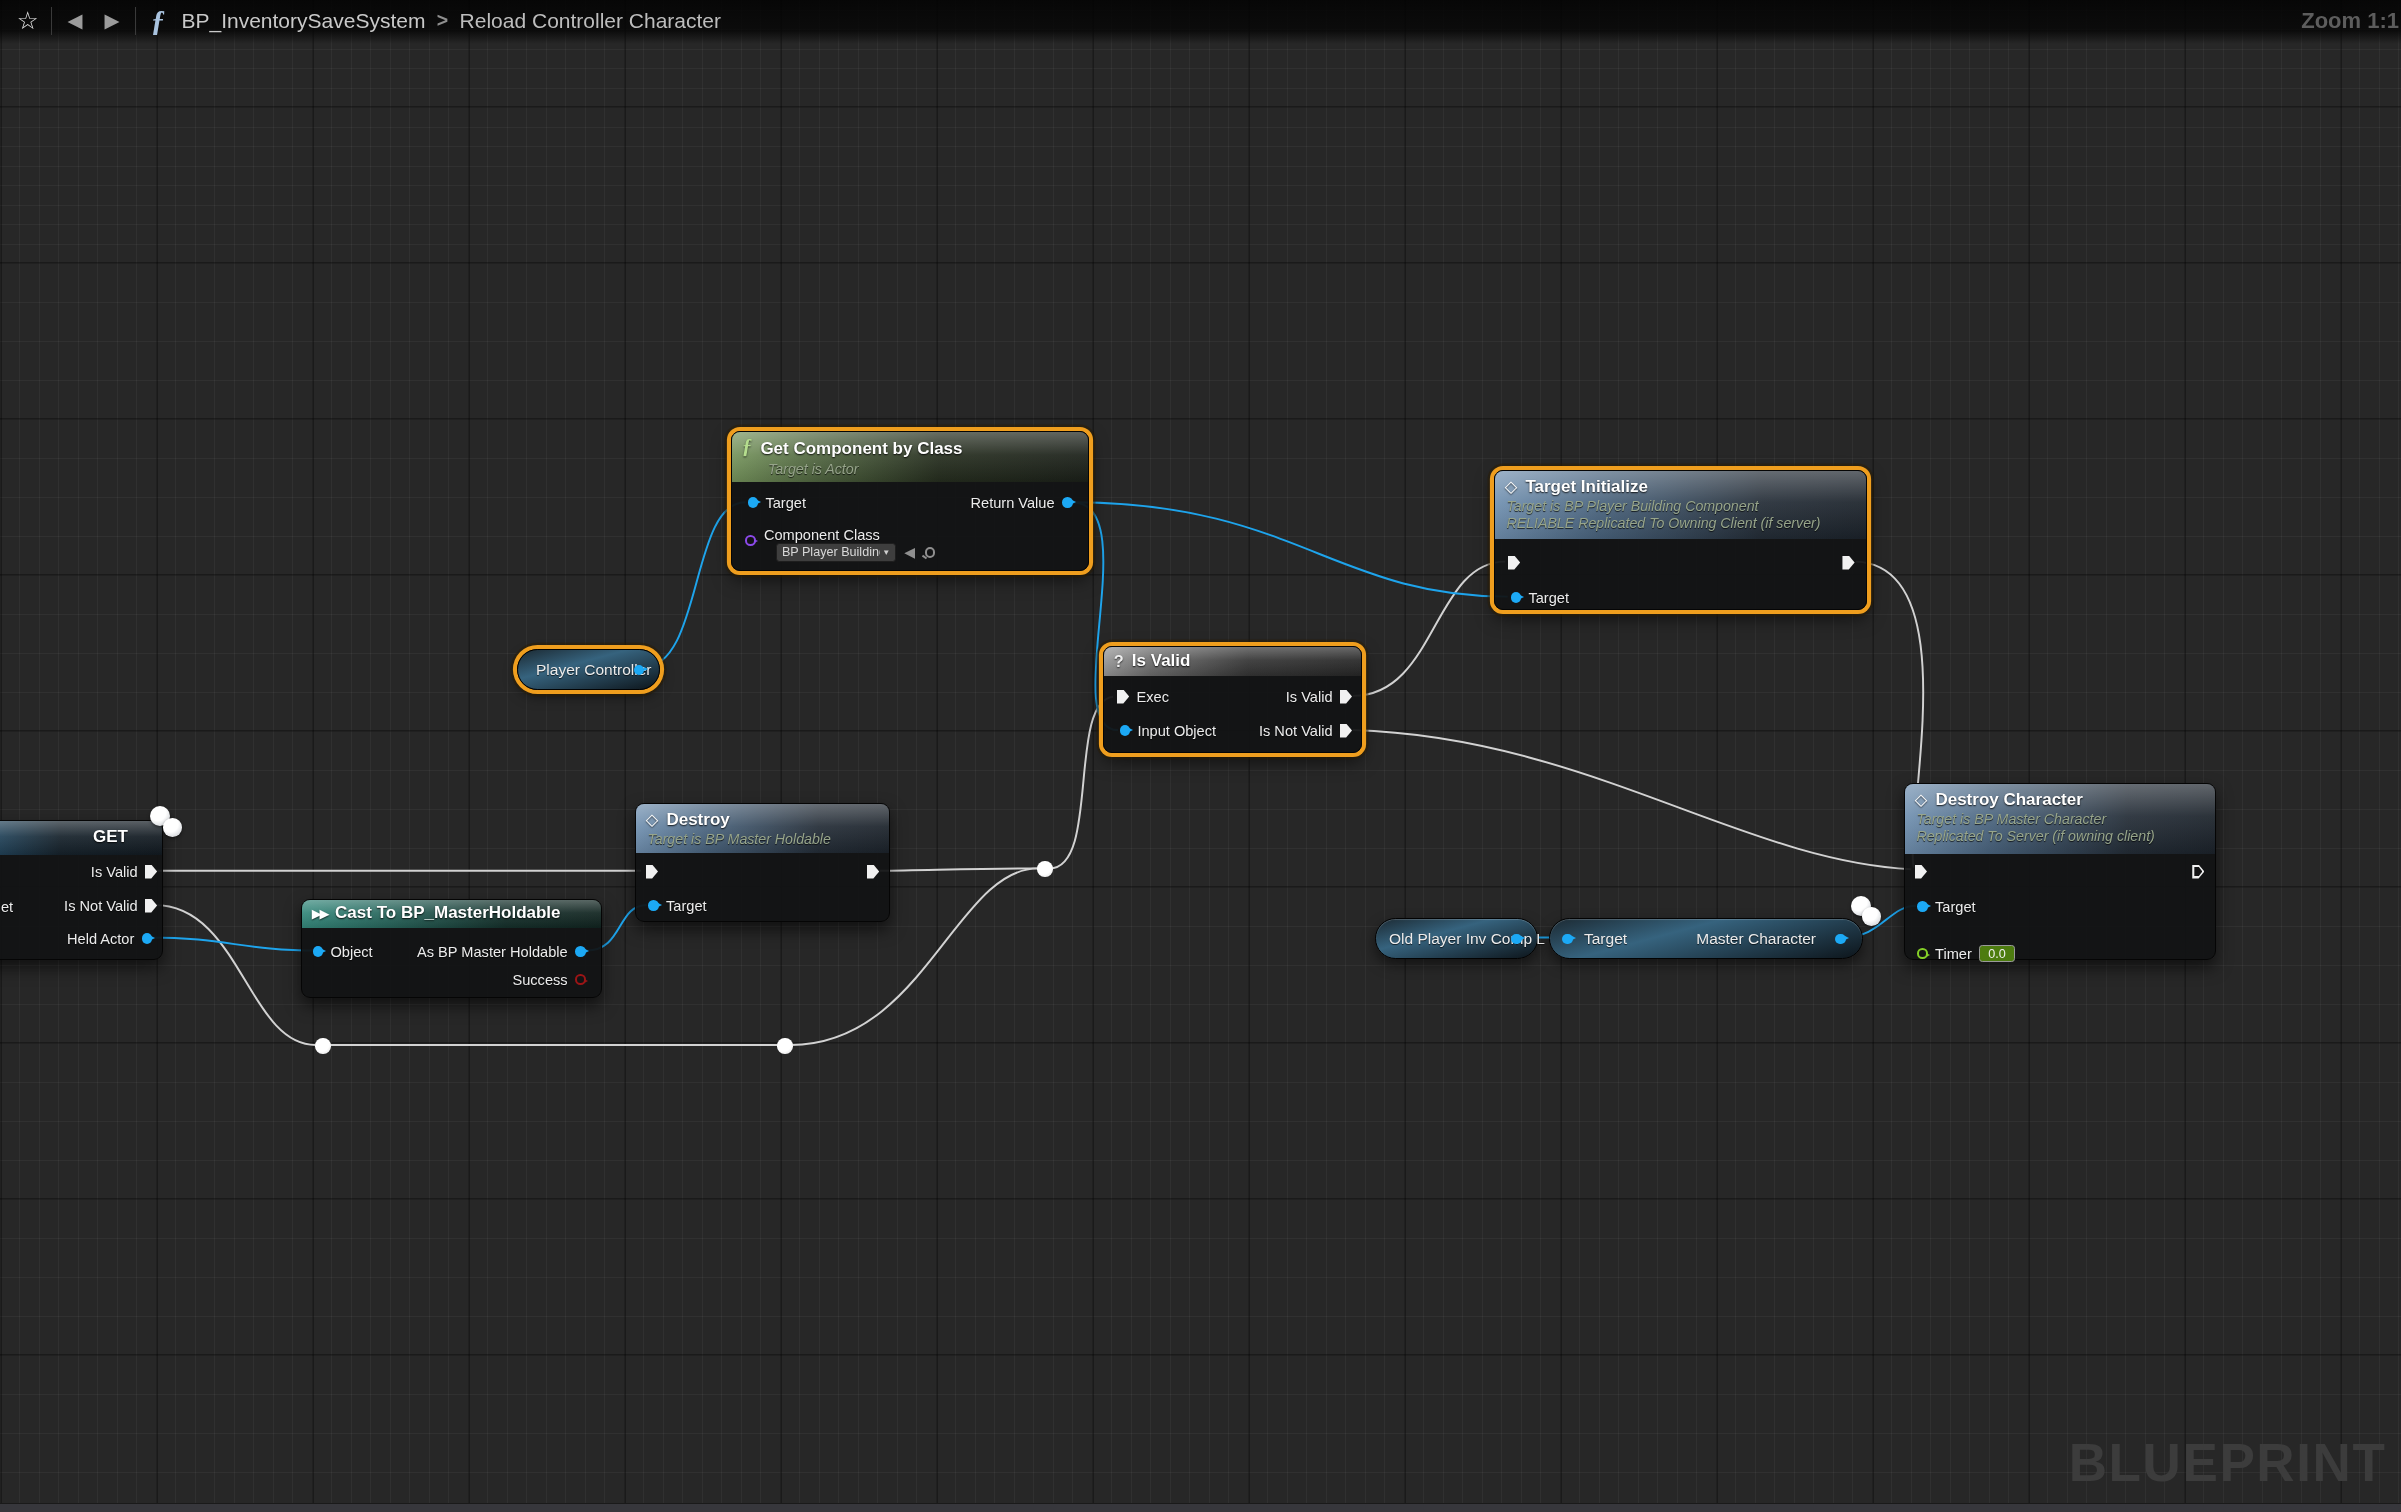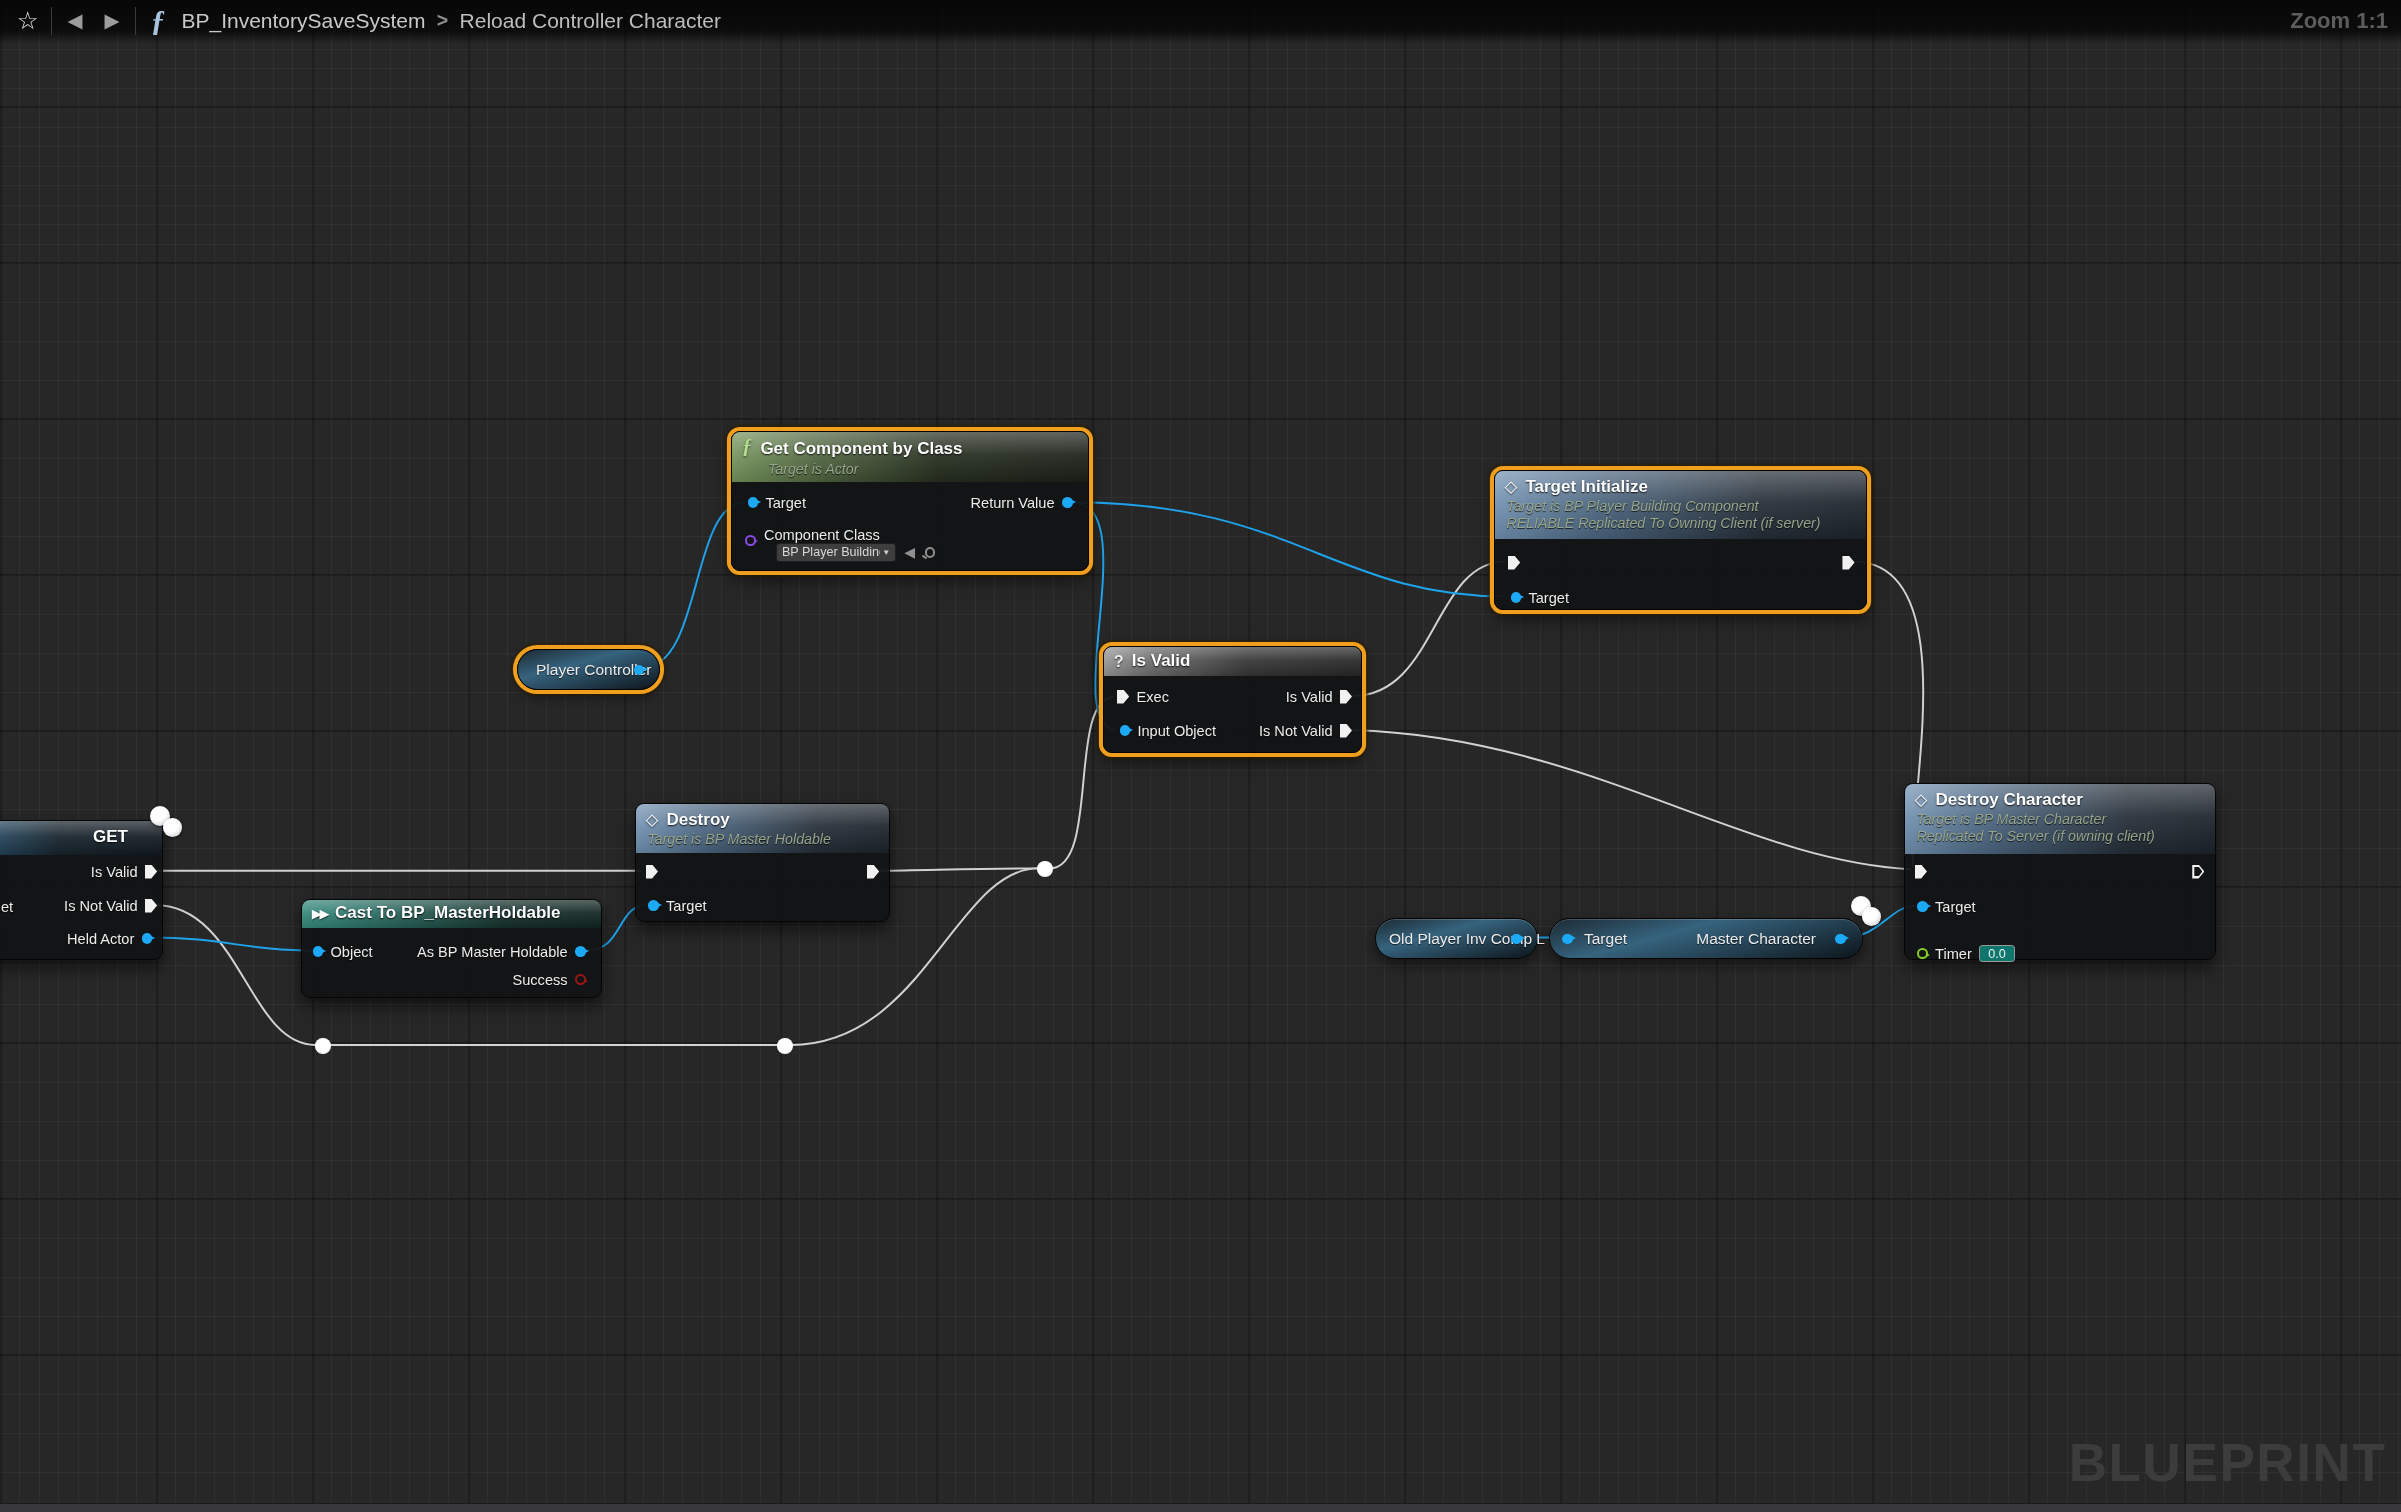--- a/index.html
+++ b/index.html
@@ -24,21 +24,21 @@
   .topband .inner { position:absolute; left:0; top:0; height:41px; display:flex; align-items:center; }
   .tb-icon { color:#a8a8a8; font-size:21px; line-height:41px; text-align:center; cursor:pointer; }
   .star { color:#e6e6e6; font-size:24.4px; margin-left:9.8px; width:36px; }
   .navarrow { font-size:19.5px; width:37px; color:#9c9c9c; }
   .vsep { width:0.8px; height:28px; background:#3a3a3a; margin:0 4.9px; }
   .fnicon { font-family:"Liberation Serif","DejaVu Serif",serif; font-style:italic; font-weight:bold;
     color:#a9c3df; font-size:29px; width:34px; text-align:center; }
   .crumb { font-size:21px; color:#c9c9c9; margin-left:6.5px; white-space:nowrap; }
   .crumb-sep { font-size:19.5px; color:#8f8f8f; margin:0 11.4px; font-weight:bold; }
   .crumb2 { font-size:21px; color:#bdbdbd; white-space:nowrap; }
-  .zoomlabel { position:absolute; top:8.1px; right:13px; font-size:22px; font-weight:bold; color:#5d5d5d; }
+  .zoomlabel { position:absolute; top:8.1px; right:2px; font-size:22px; font-weight:bold; color:#5d5d5d; }
 
   
   svg.wires { position:absolute; inset:0; }
   .wire-exec { fill:none; stroke:#d2d2d2; stroke-width:2.4; }
   .wire-data { fill:none; stroke:#1ea4ec; stroke-width:2.4; }
 
   
   .node { position:absolute; background:rgba(18,19,20,.94); border:0.8px solid #050505;
     border-radius:9px; box-shadow:0 7.3px 16.3px rgba(0,0,0,.55); }
   .node.selected { box-shadow:0 0 0 4.1px #ef9e1e, 0 0 0 6.5px rgba(45,28,0,.45), 0 7.3px 18px rgba(0,0,0,.6); }
@@ -73,21 +73,21 @@
   .pin-dot.hollow::after { left:7.3px; }
 
   .dd { display:flex; align-items:center; background:#3e3e3e; border:0.8px solid #1e1e1e; border-radius:3.3px;
     height:18.7px; padding:0 4.9px; color:#d8d8d8; font-size:12.6px; }
   .dd .val { max-width:98px; overflow:hidden; white-space:nowrap; }
   .dd .arr { font-size:8.1px; margin-left:2.4px; color:#d0d0d0; }
   .mini-ic { color:#8f8f8f; font-size:14px; margin-left:8.1px; }
   .mag { width:10.6px; height:10.6px; border:2px solid #8f8f8f; border-radius:50%; margin-left:9.8px; position:relative; }
   .mag::after { content:""; position:absolute; width:4.9px; height:2px; background:#8f8f8f;
     left:-4.9px; top:7.3px; transform:rotate(35deg); }
-  .valbox { border:0.8px solid #9a9a9a; border-radius:3.3px; background:#0f766e; color:#f0f0f0;
+  .valbox { border:0.8px solid #9a9a9a; border-radius:3.3px; background:#4d7c0f; color:#f0f0f0;
     font-size:12.6px; padding:0.8px 8.1px; }
 
   .pill { position:absolute; height:41px; border-radius:21px; border:0.8px solid #020202;
     background:linear-gradient(165deg,#1c2a33 0%,#36637e 38%,#0d151b 100%);
     box-shadow:0 5.7px 13px rgba(0,0,0,.5), inset 0 0.8px 0.8px rgba(255,255,255,.25);
     display:flex; align-items:center; }
   .pill.selected { box-shadow:0 0 0 4.1px #ef9e1e, 0 0 0 6.5px rgba(45,28,0,.45), 0 5.7px 13px rgba(0,0,0,.55); }
   .pill .plabel { font-size:15.5px; }
 
   .knot { position:absolute; width:15.5px; height:15.5px; border-radius:50%;

